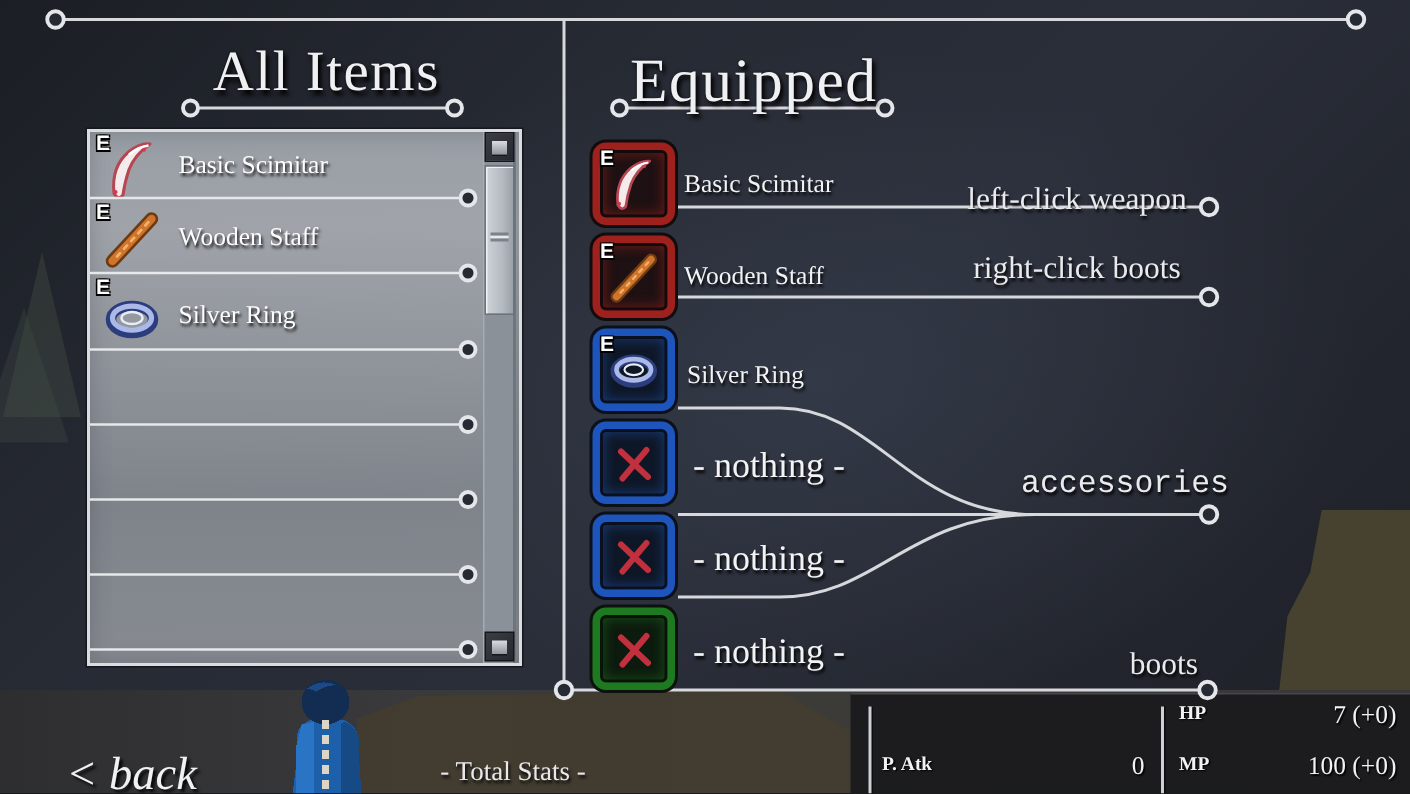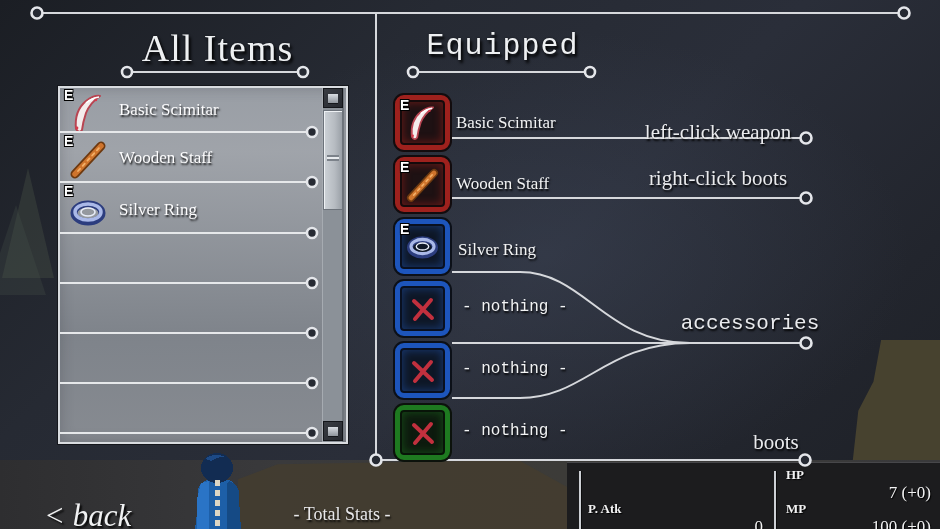--- a/index.html
+++ b/index.html
@@ -58,34 +58,34 @@
     box-shadow:0 0 0 2px #120c0e,inset 0 0 0 2px #150a0b,inset 0 0 8px 3px rgba(170,34,28,.5);}
   .slot-blue{background:#0e1726;border:5px solid #1d55bc;
     box-shadow:0 0 0 2px #0c1018,inset 0 0 0 2px #091020,inset 0 0 8px 3px rgba(35,90,190,.45);}
   .slot-green{background:#0d1a0e;border:5px solid #1e7a20;
     box-shadow:0 0 0 2px #0c120c,inset 0 0 0 2px #081408,inset 0 0 8px 3px rgba(32,122,34,.45);}
   .slot .row-badge{left:0px;top:-3px;}
   .slot-icon{position:absolute;left:3px;top:3px;width:39px;height:39px;}
   .x-icon-box{position:absolute;left:10px;top:10px;width:26px;height:26px;}
 
   .eq-name{position:absolute;font-size:17px;color:#f2f3f4;text-shadow:1px 2px 2px rgba(0,0,0,.95);z-index:5;white-space:nowrap;}
-  .eq-nothing{font-size:16px;font-family:Liberation Mono, monospace;}
+  .eq-nothing{font-size:24px;}
   .conn-label{position:absolute;font-size:21px;color:#e9eaed;text-align:center;
     text-shadow:1px 2px 2px rgba(0,0,0,.95);z-index:5;white-space:nowrap;}
 
   
   .back-link{left:44px;top:498px;font-size:31px;font-style:italic;color:#f0f1f2;
     text-shadow:2px 2px 2px rgba(0,0,0,.9);z-index:6;cursor:pointer;}
   .total-stats{left:262px;top:504px;width:160px;text-align:center;font-size:18px;color:#e8e8ea;
     text-shadow:1px 2px 2px rgba(0,0,0,.9);z-index:6;}
   .stats-panel{left:567px;top:462px;width:373px;height:67px;background:#1c1c1e;
     border-top:1px solid #47474a;z-index:2;}
   .stat-vline{position:absolute;top:8px;bottom:0;width:2px;background:#cdd0d5;box-shadow:1px 0 0 rgba(0,0,0,.6);}
   .stat-label{position:absolute;font-weight:bold;font-size:13px;color:#f2f2f3;text-shadow:1px 1px 1px #000;}
-  .stat-value{position:absolute;font-size:17px;color:#f2f2f3;text-align:right;text-shadow:1px 1px 1px #000;margin-top:16px;}
+  .stat-value{position:absolute;font-size:17px;color:#f2f2f3;text-align:right;text-shadow:1px 1px 1px #000;}
   .sprite{left:181px;top:451px;z-index:5;}
 </style>
 </head>
 <body>
 
 <div id="screen">
 
   <div class="abs patch-olive"></div>
   <div class="abs bottom-band"></div>
   <div class="abs patch-brown"></div>
@@ -191,21 +191,21 @@
         </div>
       <div class="sb-thumb">
           <div class="sb-grip"></div>
         </div>
       <div class="sb-btn" style="top:333px;">
           <div class="glyph"></div>
         </div>
     </div>
   </div>
 
-  <div class="abs panel-title" style="left:390px;top:29px;width:225px;font-size:30px;font-family:Liberation Mono, monospace;">Equipped</div>
+  <div class="abs panel-title" style="left:390px;top:29px;width:225px;font-size:41px;">Equipped</div>
 
   <div class="slot slot-red" style="top:95px;">
     <span class="row-badge">E</span>
     <svg class="slot-icon" viewBox="0 0 44 44">
         <use href="#scimitar"></use>
       </svg>
   </div>
   <div class="slot slot-red" style="top:157px;">
     <span class="row-badge">E</span>
     <svg class="slot-icon" viewBox="0 0 44 44">

